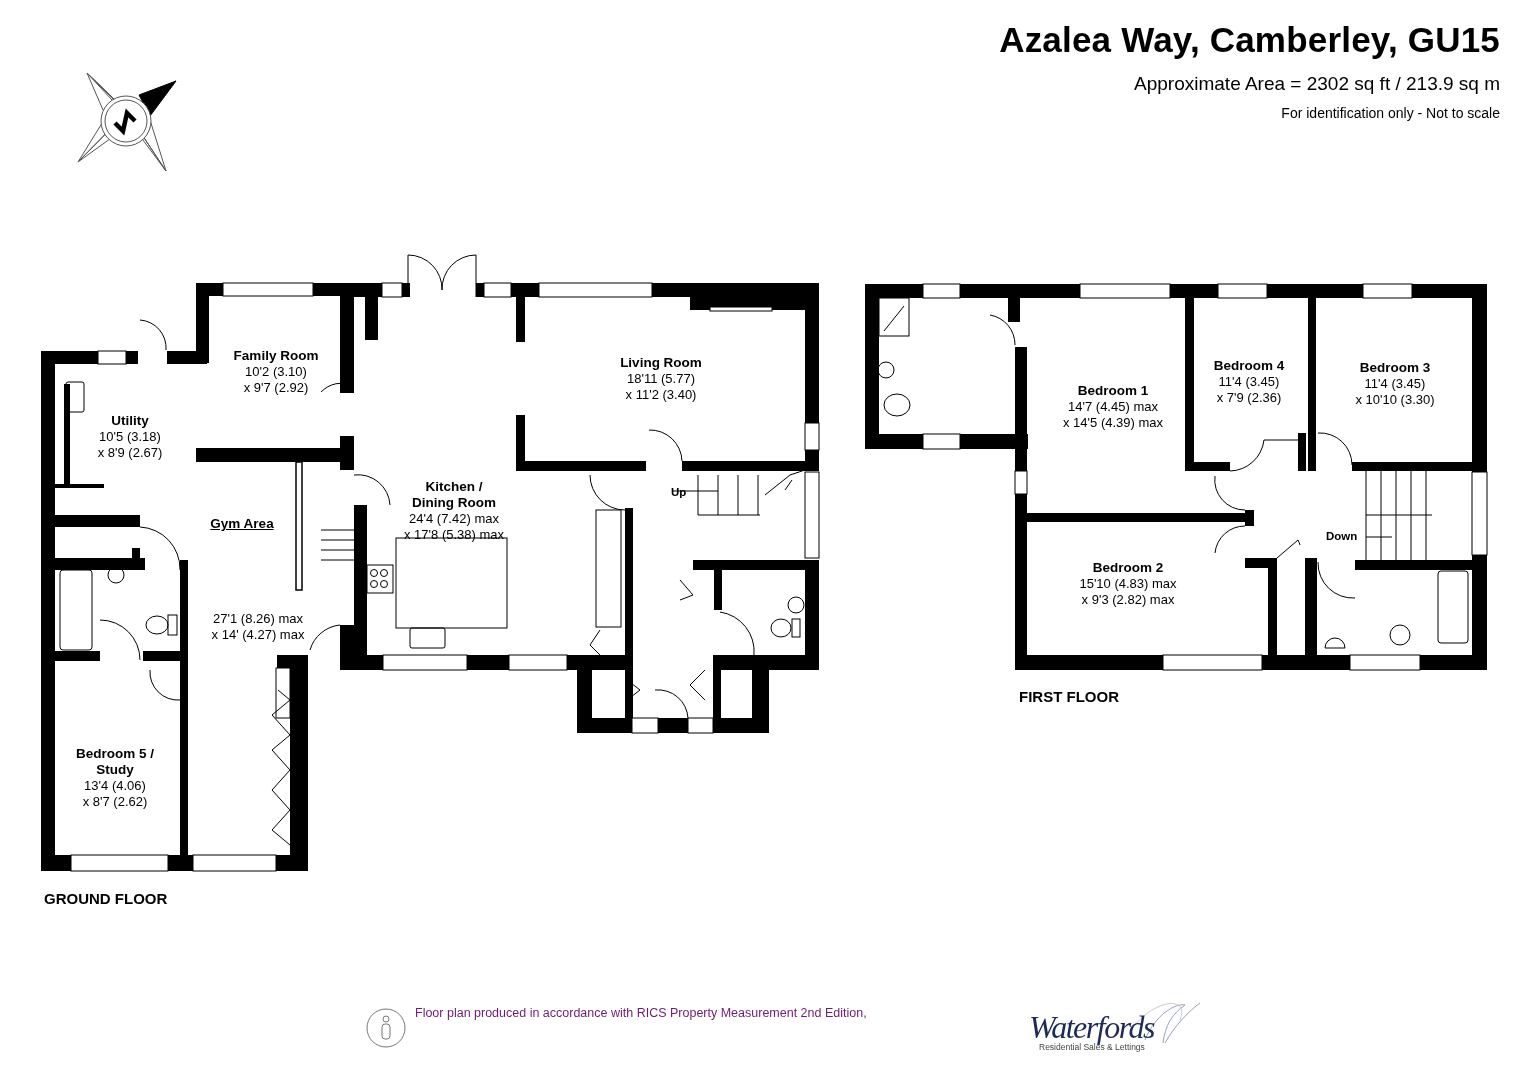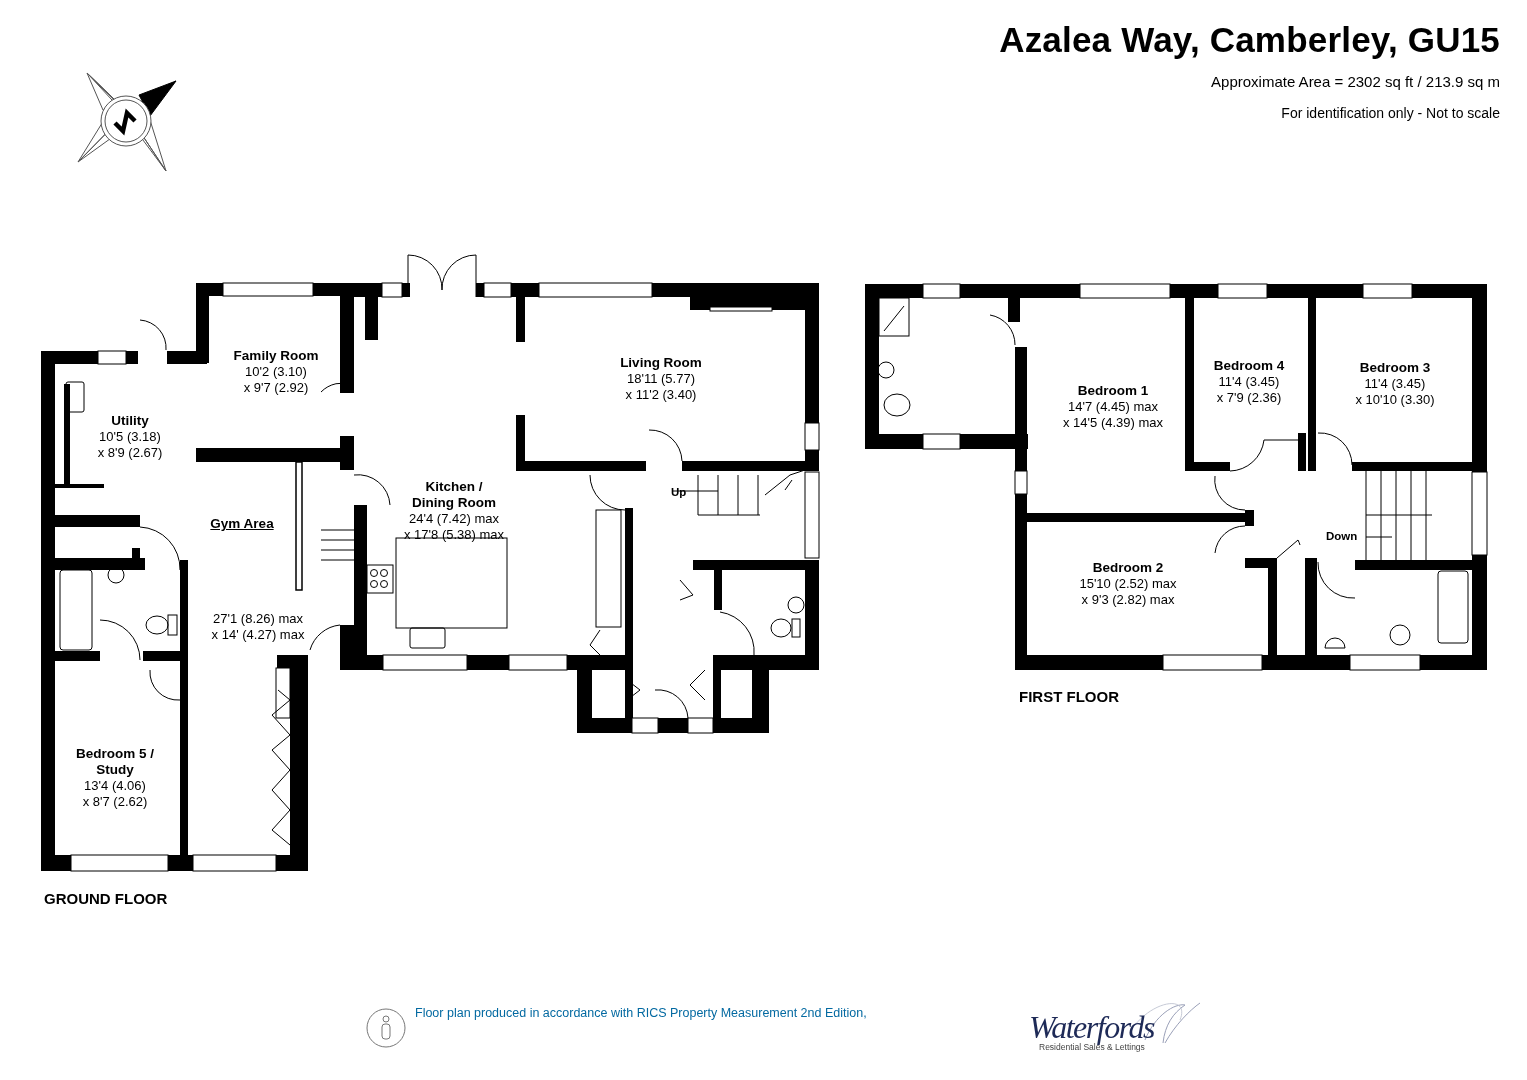--- a/index.html
+++ b/index.html
@@ -1,26 +1,26 @@
 <!DOCTYPE html>
 <html><head>
 <meta charset="utf-8">
 <style>
   html,body{margin:0;padding:0;background:#ffffff;}
   body{width:1527px;height:1080px;position:relative;overflow:hidden;font-family:"Liberation Sans",sans-serif;color:#000;}
   .abs{position:absolute;}
   .title{right:27px;top:20px;font-size:35px;font-weight:bold;letter-spacing:0.2px;white-space:nowrap;}
-  .area{right:27px;top:73px;font-size:15px;white-space:nowrap;}
+  .area{right:27px;top:73px;font-size:19px;white-space:nowrap;}
   .note{right:27px;top:105px;font-size:14px;white-space:nowrap;}
   .room{position:absolute;text-align:center;font-size:13px;line-height:16px;transform:translateX(-50%);white-space:nowrap;}
   .room .rn{font-weight:bold;font-size:13.5px;}
   .floor-label{position:absolute;font-weight:bold;font-size:15px;}
   .stair-label{position:absolute;font-weight:bold;font-size:11.5px;}
   svg#plan{position:absolute;left:0;top:0;}
-  .footer-text{left:415px;top:1006px;font-size:12.5px;line-height:15.5px;color:#0369a1;white-space:nowrap;}
+  .footer-text{left:415px;top:1006px;font-size:12.5px;line-height:15.5px;color:#701a75;white-space:nowrap;}
   .footer-text .cp{margin-left:10px;}
   .footer-icon{left:366px;top:1008px;width:40px;height:40px;}
   .logo{left:1015px;top:995px;width:200px;height:70px;}
   .logo .wname{position:absolute;left:14px;top:14px;font-family:"Liberation Serif",serif;font-style:italic;font-size:32px;color:#1e2a57;letter-spacing:-1.5px;}
   .logo .wsub{position:absolute;left:24px;top:47px;font-size:8.5px;color:#444;}
 </style>
 </head>
 <body>
 
 <div class="abs title">Azalea Way, Camberley, GU15</div>
@@ -272,21 +272,21 @@
   <div>11'4 (3.45)</div>
   <div>x 7'9 (2.36)</div>
 </div>
 <div class="room" style="left:1395px;top:360px;">
   <div class="rn">Bedroom 3</div>
   <div>11'4 (3.45)</div>
   <div>x 10'10 (3.30)</div>
 </div>
 <div class="room" style="left:1128px;top:560px;">
   <div class="rn">Bedroom 2</div>
-  <div>15'10 (2.52) max</div>
+  <div>15'10 (4.83) max</div>
   <div>x 9'3 (2.82) max</div>
 </div>
 <div class="stair-label" style="left:1326px;top:530px;">Down</div>
 <div class="floor-label" style="left:1019px;top:688px;">FIRST FLOOR</div>
 
 <svg class="abs footer-icon" viewBox="0 0 40 40">
   <circle cx="20" cy="20" r="19" fill="none" stroke="#777" stroke-width="1"></circle>
   <circle cx="20" cy="11" r="3" fill="none" stroke="#777" stroke-width="1"></circle>
   <rect x="16" y="16" width="8" height="15" rx="3" fill="none" stroke="#777" stroke-width="1"></rect>
 </svg>

